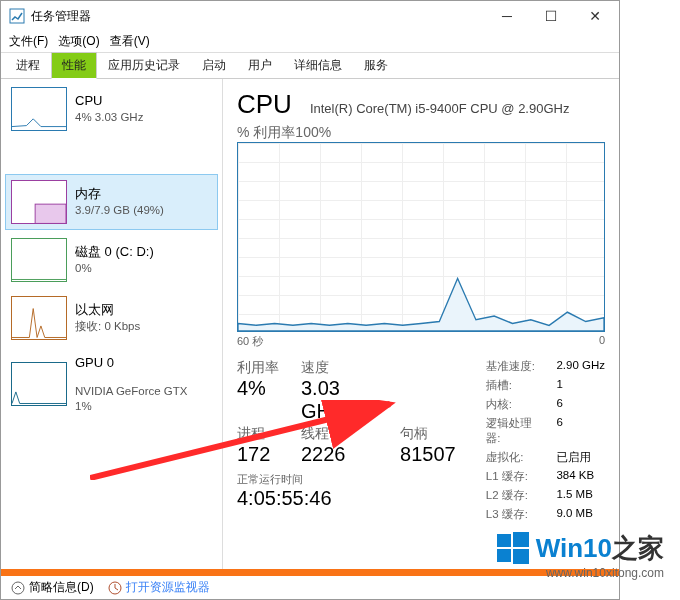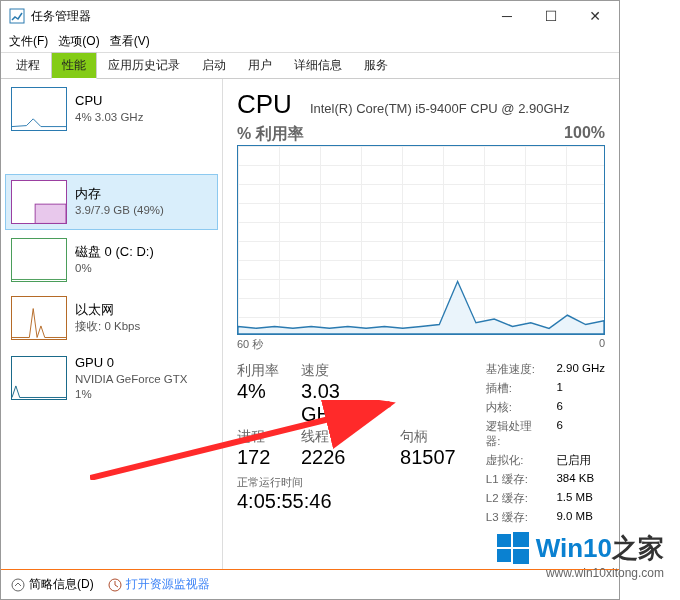--- a/index.html
+++ b/index.html
@@ -26,37 +26,37 @@
   .side-thumb.eth { border-color: #b56a27; }
   .side-thumb.gpu { border-color: #1a6a8a; }
   .side-thumb svg { position:absolute; inset:0; }
   .side-txt { font-size: 12px; line-height: 1.35; }
   .side-txt .name { font-size: 13px; }
   .side-txt .val { color: #555; font-size: 11.5px; }
   .main { flex: 1; padding: 10px 14px 8px 14px; display: flex; flex-direction: column; overflow: hidden; }
   .main-head { display: flex; align-items: baseline; gap: 18px; margin-bottom: 4px; }
   .main-head h1 { font-size: 26px; font-weight: 400; }
   .main-head .sub { font-size: 13px; color: #444; }
-  .chart-labels { display: flex; justify-content: space-between; font-size: 16px; color: #666; font-weight: bold; }
+  .chart-labels { display: flex; justify-content: flex-start; font-size: 14px; color: #666; }
   .chart { height: 190px; border: 1px solid #2a7ab0; background: #fff; position: relative; margin-bottom: 2px; }
   .chart-grid { position:absolute; inset:0; background-image:
     linear-gradient(to right, #eee 1px, transparent 1px),
     linear-gradient(to bottom, #eee 1px, transparent 1px);
     background-size: 41px 19px; }
   .chart svg { position:absolute; inset:0; width:100%; height:100%; }
   .axis-labels { display:flex; justify-content:space-between; font-size:11px; color:#666; margin-bottom:10px; }
   .stats { display:flex; gap:30px; }
   .stats-left { display:grid; grid-template-columns: auto auto auto; column-gap:22px; row-gap:2px; }
   .stats-left .lab { font-size:14px; color:#666; }
   .stats-left .big { font-size:20px; }
   .stats-right { display:grid; grid-template-columns:auto auto; column-gap:14px; row-gap:4px; font-size:11.5px; }
   .stats-right .k { color:#666; }
   .uptime-row .lab { font-size:11px; color:#666; margin-top:6px; }
   .uptime-row .big { font-size:20px; }
-  .statusbar { height:30px; border-top:1px solid #f97316; display:flex; align-items:center; padding:0 10px; font-size:12px; gap:14px; }
+  .statusbar { height:30px; border-top:7px solid #f97316; display:flex; align-items:center; padding:0 10px; font-size:12px; gap:14px; }
   .status-link { color:#3b82f6; display:flex; align-items:center; gap:4px;justify-content:center; }
   .status-item { display:flex; align-items:center; gap:4px; }
   .watermark { position:absolute; right:16px; bottom:20px; text-align:right; }
   .wm-brand { font-size:26px; font-weight:600; color:#0a81d1; }
   .wm-brand .zh { color:#333; }
   .wm-url { font-size:12px; color:#666; }
   .arrow { position:absolute; left:90px; top:400px; width:310px; height:80px; pointer-events:none; }
 </style>
 </head>
 <body>
@@ -140,21 +140,21 @@
         </div>
       </div>
       <div class="side-item">
         <div class="side-thumb gpu">
           <svg viewBox="0 0 56 44">
               <polyline points="0,42 4,30 8,42 56,42" fill="none" stroke="#1a6a8a"></polyline>
             </svg>
         </div>
         <div class="side-txt">
           <div class="name">GPU 0</div>
-          <div class="val" style="white-space:pre-line;">NVIDIA GeForce GTX
+          <div class="val" style="white-space:pre-line;margin-top:12px;">NVIDIA GeForce GTX
 1%</div>
         </div>
       </div>
     </div>
 
     <div class="main">
       <div class="main-head">
         <h1>CPU</h1>
         <div class="sub">Intel(R) Core(TM) i5-9400F CPU @ 2.90GHz</div>
       </div>

